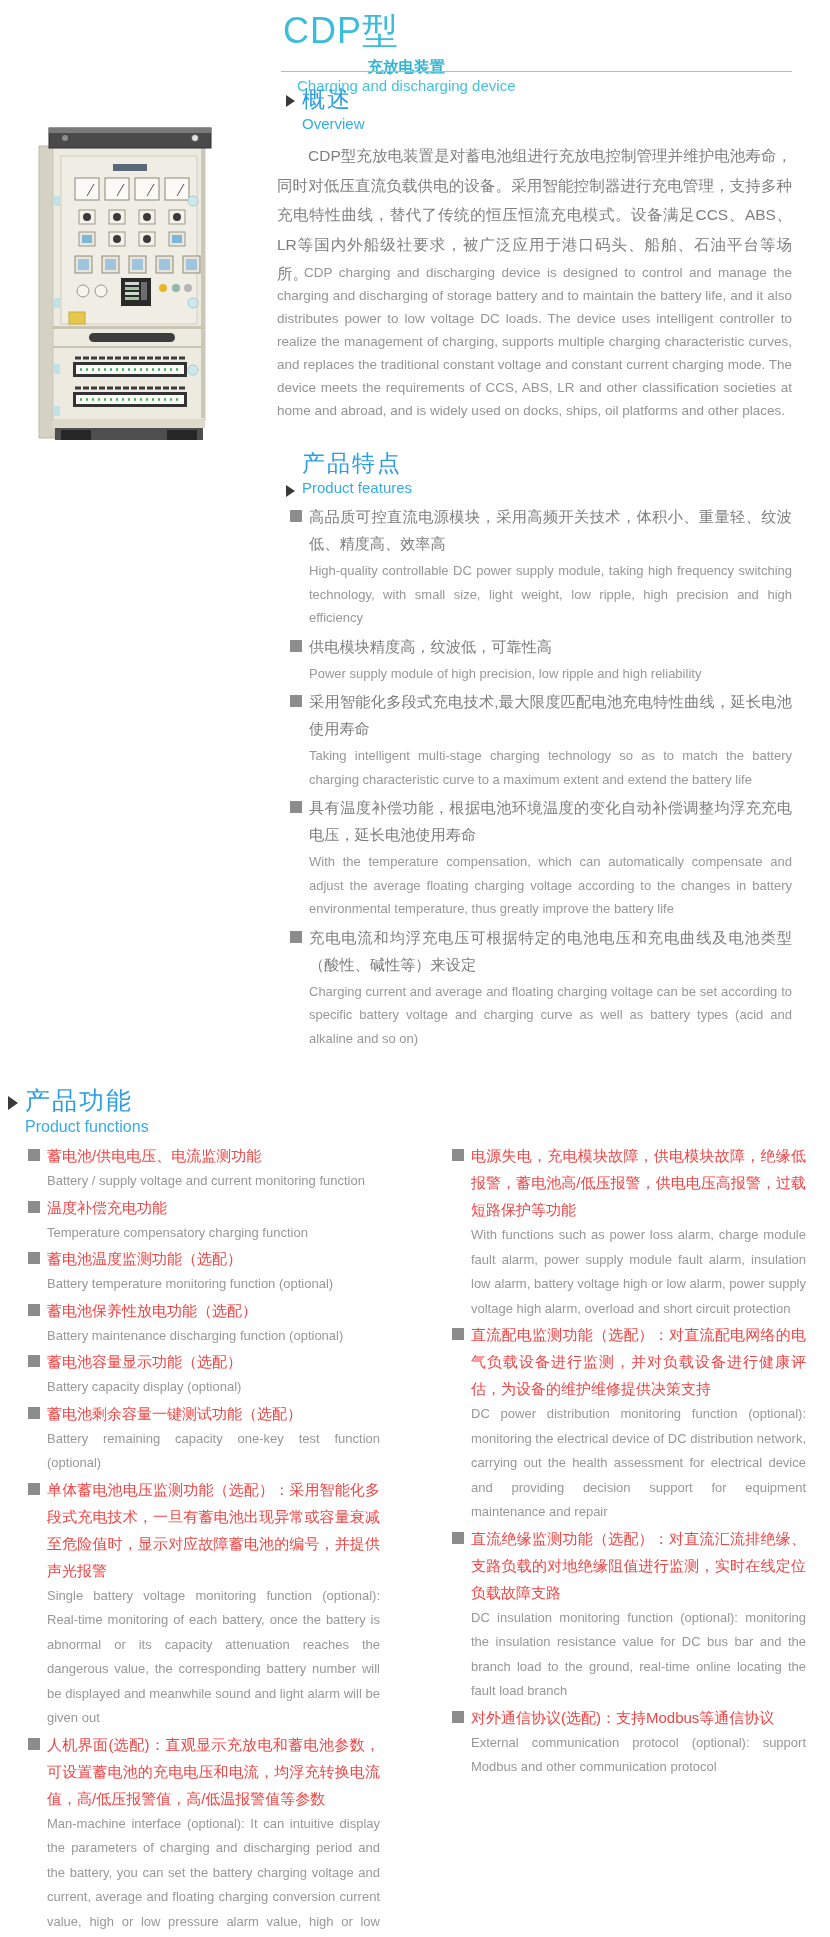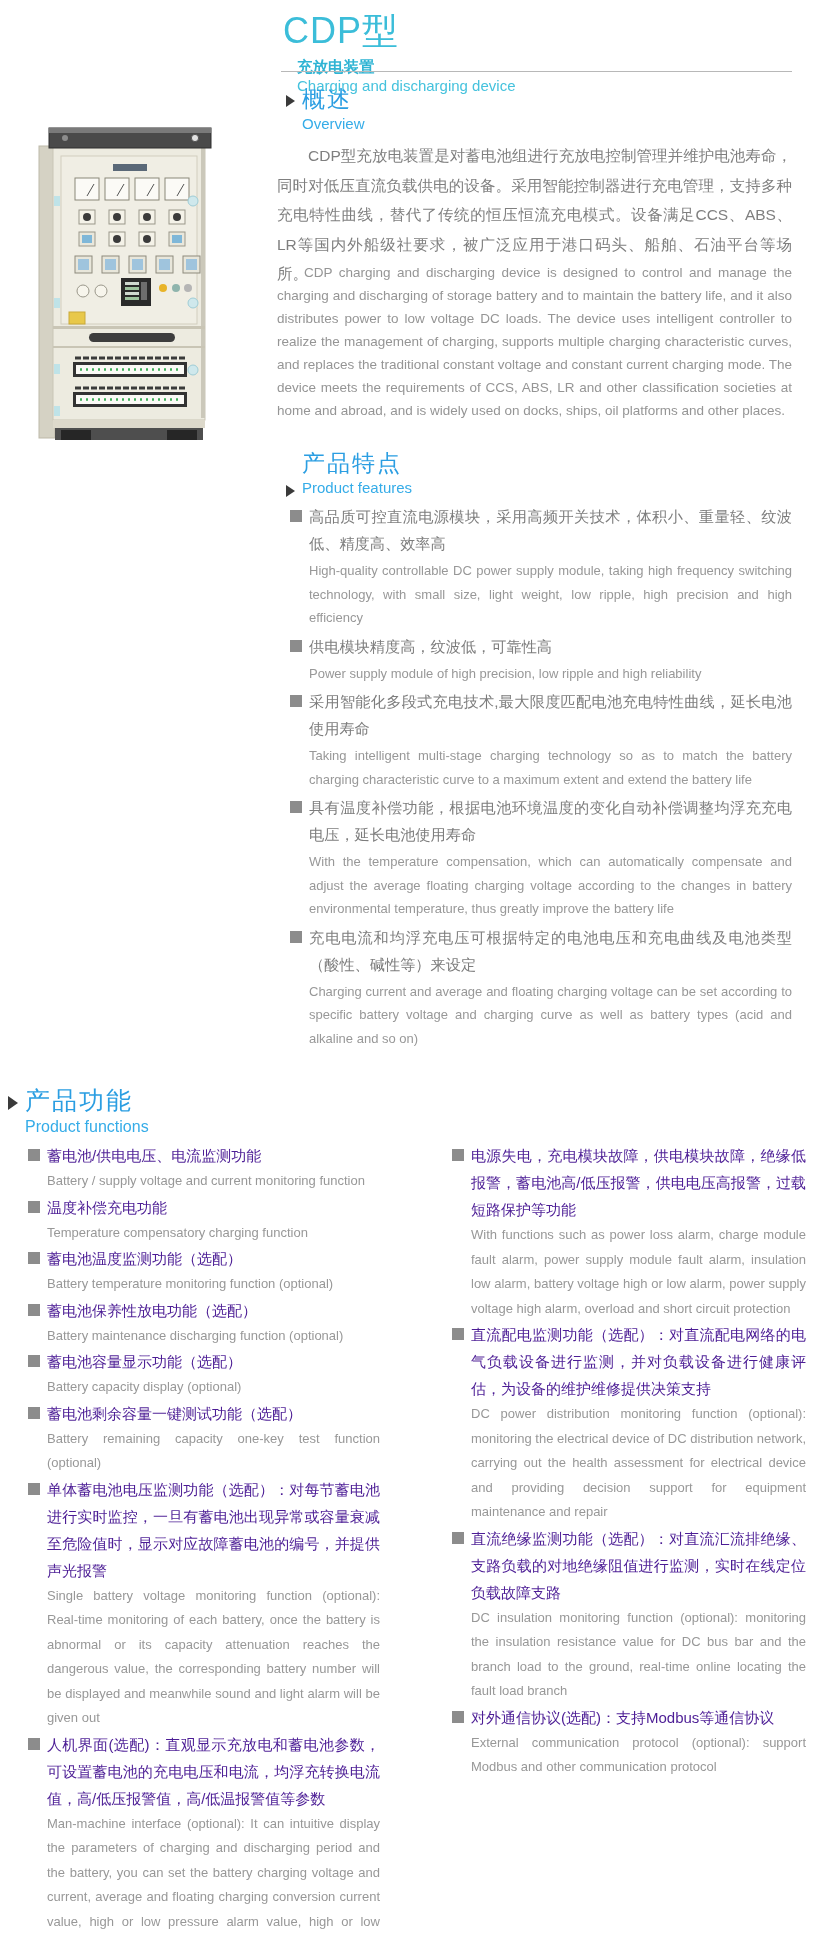--- a/index.html
+++ b/index.html
@@ -3,21 +3,21 @@
 <meta charset="utf-8">
 <style>
   html,body{margin:0;padding:0;background:#ffffff;}
   .page{
     position:relative;width:830px;height:1937px;background:#fff;overflow:hidden;
     font-family:"Liberation Sans","DejaVu Sans",sans-serif;
   }
   
   .brand{position:absolute;left:283px;top:10px;display:flex;align-items:flex-start;flex-direction:column;}
   .model{font-size:36px;line-height:42px;color:#3bbdd9;letter-spacing:1px;font-weight:400;}
-  .brand-sub{margin-left:14px;padding-top:5px;}
+  .brand-sub{margin-left:14px;padding-top:5px;text-align:center;}
   .sub-cn{font-size:15.5px;line-height:19px;color:#2fb4d4;font-weight:bold;}
   .sub-en{font-size:15px;line-height:19px;color:#45c2dd;}
   .rule{position:absolute;left:281px;top:71px;width:511px;height:1px;background:#b8b8b8;}
 
   
   .sec-head{position:absolute;display:flex;}
   .tri{width:0;height:0;border-left:9px solid #3a3a3a;border-top:6px solid transparent;
        border-bottom:6px solid transparent;margin-top:9px;margin-right:7px;flex:0 0 auto;}
   .h-cn{font-size:23px;line-height:26px;color:#2b9ee2;letter-spacing:2px;}
   .h-en{font-size:15px;line-height:18px;color:#35ace8;margin-top:3px;}
@@ -29,21 +29,21 @@
   .para{position:absolute;text-align:justify;}
   .cn-para{font-size:15.5px;line-height:29.5px;color:#7f7f7f;text-indent:2em;}
   .en-para{font-size:13.5px;line-height:23px;color:#959595;text-indent:2em;}
 
   
   .list{position:absolute;}
   .item{position:relative;padding-left:19px;}
   .item .sq{position:absolute;left:0;top:7px;width:12px;height:12px;background:#8c8c8c;}
   .feat .icn{font-size:15.2px;line-height:27px;color:#7d7d7d;text-align:justify;}
   .feat .ien{font-size:13px;line-height:23.5px;color:#989898;text-align:justify;margin:2px 0 3px;}
-  .func .icn{font-size:15px;line-height:27px;color:#4c1d95;text-align:justify;}
+  .func .icn{font-size:15px;line-height:27px;color:#ef4444;text-align:justify;}
   .func .ien{font-size:13px;line-height:24.5px;color:#989898;text-align:justify;}
 
   
   .photo{position:absolute;left:25px;top:108px;width:195px;height:340px;margin:0;}
 </style>
 </head>
 <body>
 
 <div class="page">
 
@@ -248,21 +248,21 @@
       <div class="icn">蓄电池容量显示功能（选配）</div>
       <div class="ien">Battery capacity display (optional)</div>
     </div>
     <div class="item">
       <span class="sq"></span>
       <div class="icn">蓄电池剩余容量一键测试功能（选配）</div>
       <div class="ien">Battery remaining capacity one-key test function (optional)</div>
     </div>
     <div class="item">
       <span class="sq"></span>
-      <div class="icn">单体蓄电池电压监测功能（选配）：对每节蓄电池进行实时监控，一旦有蓄电池出现异常或容量衰减至危险值时，显示对应故障蓄电池的编号，并提供声光报警</div>
+      <div class="icn">单体蓄电池电压监测功能（选配）：采用智能化多段式充电技术，一旦有蓄电池出现异常或容量衰减至危险值时，显示对应故障蓄电池的编号，并提供声光报警</div>
       <div class="ien">Single battery voltage monitoring function (optional): Real-time monitoring of each battery, once the battery is abnormal or its capacity attenuation reaches the dangerous value, the corresponding battery number will be displayed and meanwhile sound and light alarm will be given out</div>
     </div>
     <div class="item">
       <span class="sq"></span>
       <div class="icn">人机界面(选配)：直观显示充放电和蓄电池参数，可设置蓄电池的充电电压和电流，均浮充转换电流值，高/低压报警值，高/低温报警值等参数</div>
       <div class="ien">Man-machine interface (optional): It can intuitive display the parameters of charging and discharging period and the battery, you can set the battery charging voltage and current, average and floating charging conversion current value, high or low pressure alarm value, high or low temperature alarm and other parameters</div>
     </div>
   </div>
 
   <div class="list func" style="left:452px;top:1142px;width:354px;">

